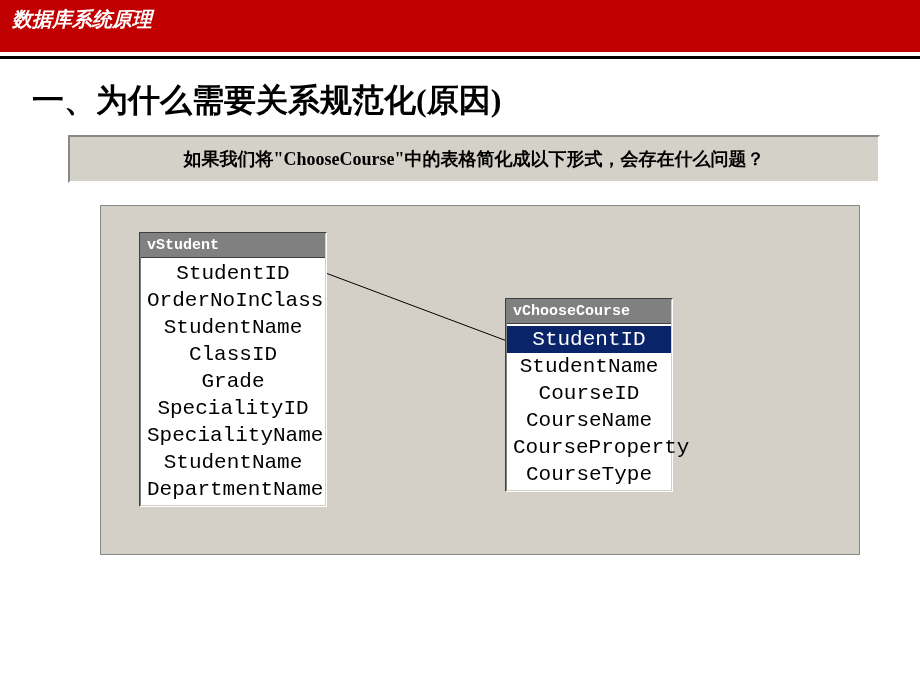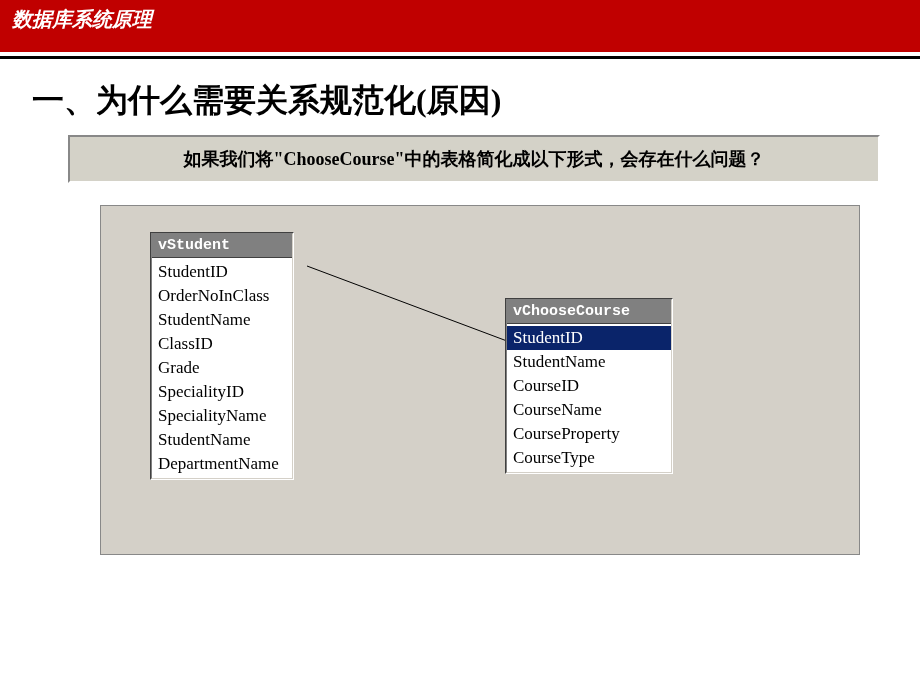--- a/index.html
+++ b/index.html
@@ -78,31 +78,32 @@
       font-family: "Courier New", monospace;
       font-size: 15px;
       font-weight: bold;
       padding: 3px 6px;
       border-bottom: 1px solid #404040;
     }
     .table-fields {
       padding: 2px 0;
     }
     .table-field {
-      font-family: Liberation Serif, serif;
-      font-size: 17px;
+      font-family: Liberation Mono, monospace;
+      font-size: 21px;
       padding: 2px 6px;
       color: #000;
       background: #fff;
+      text-align: center;
     }
     .table-field.selected {
       background: #0a246a;
       color: #fff;
     }
-    .table1 { left: 38px; top: 26px; width: 144px; margin-left: 11px; }
+    .table1 { left: 38px; top: 26px; width: 188px; }
     .table2 { left: 404px; top: 92px; width: 168px; }
     .connector-svg {
       position: absolute;
       left: 0; top: 0;
       width: 760px;
       height: 350px;
       pointer-events: none;
     }
   </style>
 </head>

